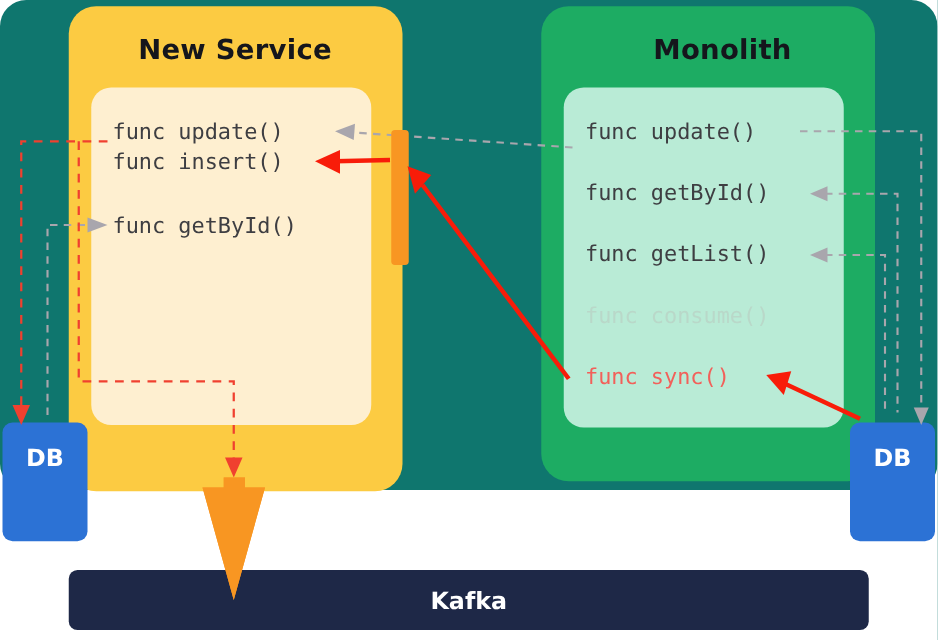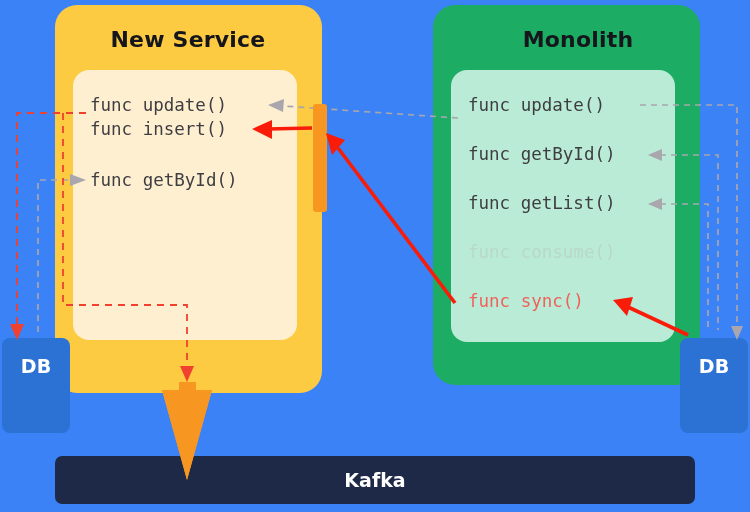--- a/index.html
+++ b/index.html
@@ -9,22 +9,23 @@
   }
   body {
     width: 750px;
     height: 512px;
     font-family: "Liberation Sans", sans-serif;
     overflow: hidden;
   }
   #stage {
     position: relative;
     width: 750px;
-    height: 512px;
-    background: #3b82f6;
+    height: 392px;
+    background: #0f766e;
+    border-radius: 21px;
   }
   svg.layer {
     position: absolute;
     left: 0;
     top: 0;
     width: 750px;
     height: 512px;
   }
   .box-title {
     font-family: "DejaVu Sans", sans-serif;

